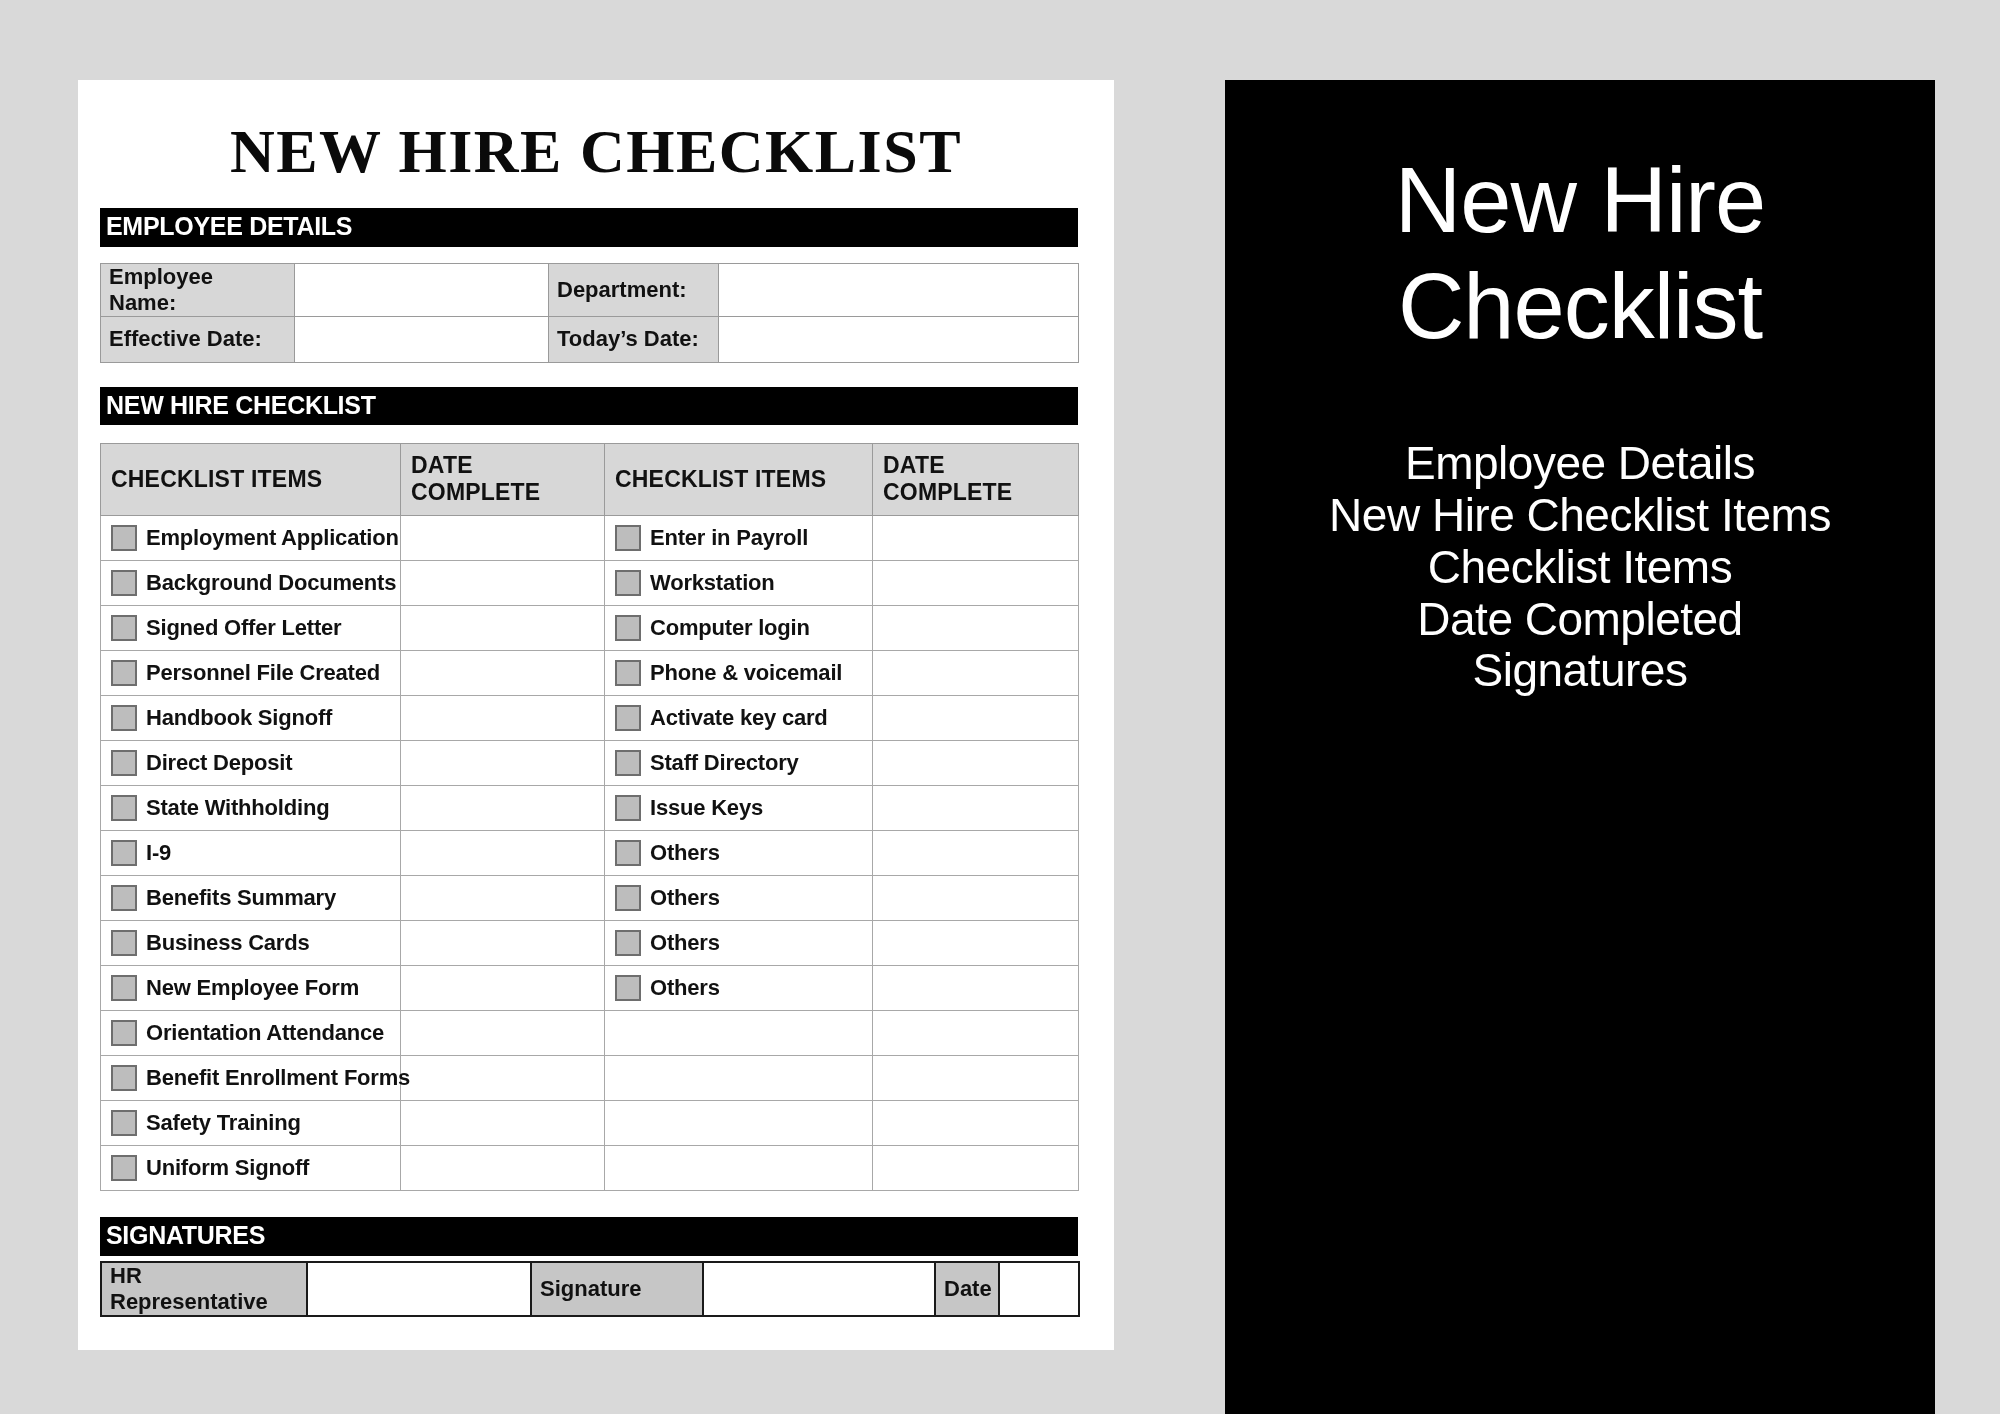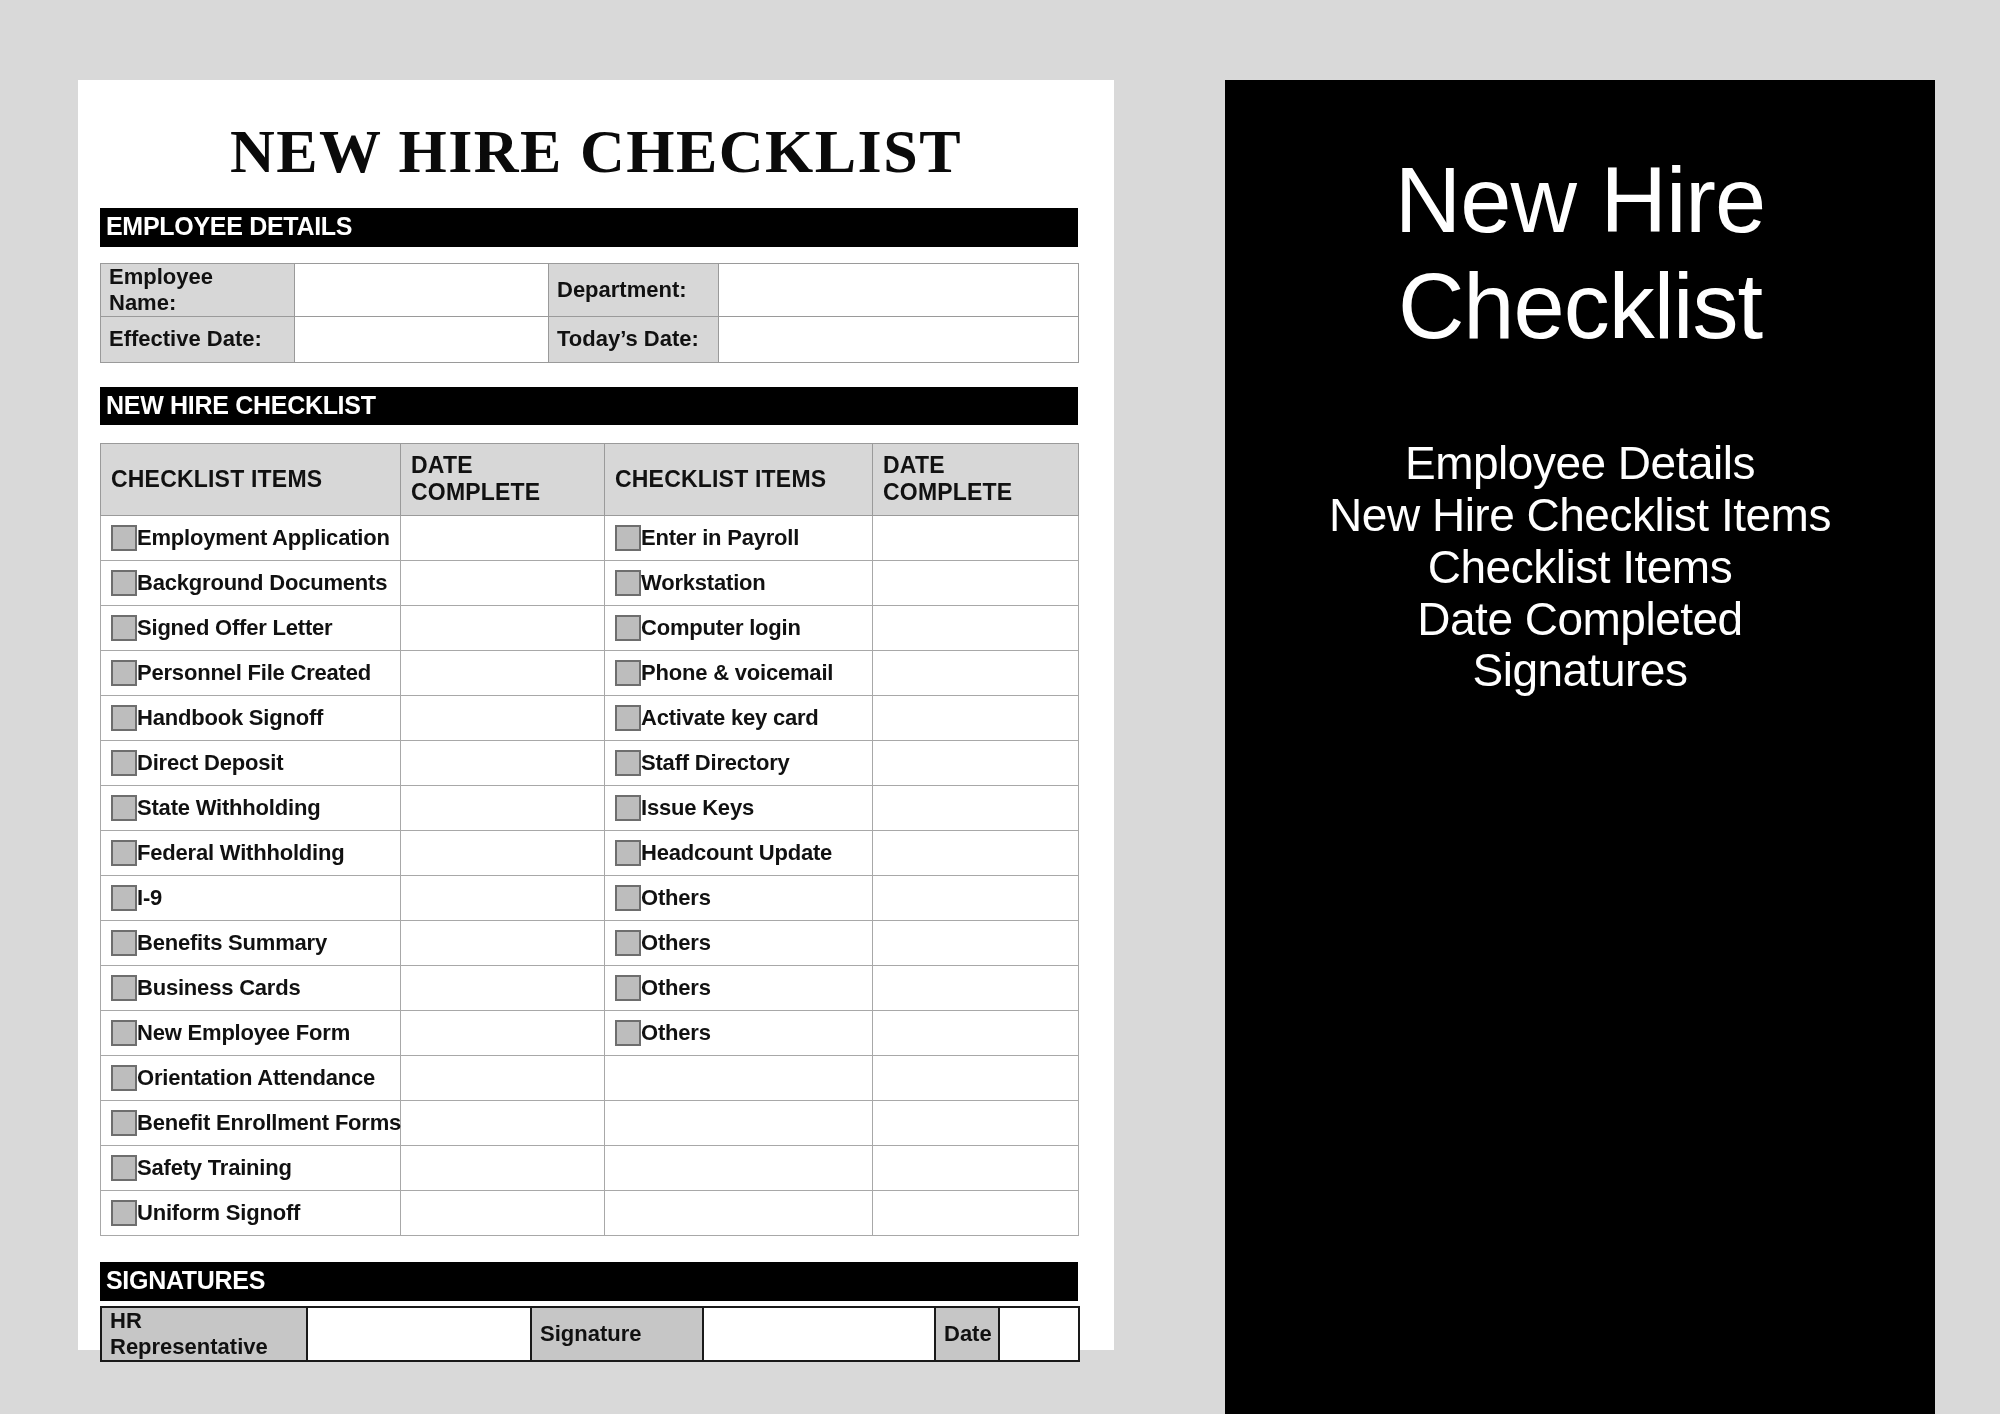--- a/index.html
+++ b/index.html
@@ -95,20 +95,21 @@
   #checklist-table td {
     border: 1px solid #a8a8a8;
     height: 45px;
     background: #ffffff;
     padding: 0 6px 0 10px;
     box-sizing: border-box;
   }
   .cb-cell {
     display: flex;
     align-items: center;
+    gap: 9px;
   }
   .checkbox {
     width: 26px;
     height: 26px;
     min-width: 26px;
     background: #bdbdbd;
     border: 2px solid #6e6e6e;
     box-sizing: border-box;
     display: inline-block;
   }
@@ -329,36 +330,20 @@
                 <span class="checkbox"></span>
                 <span class="item-label">Issue Keys</span>
               </div>
             </td>
             <td></td>
           </tr>
           <tr>
             <td>
               <div class="cb-cell">
                 <span class="checkbox"></span>
-                <span class="item-label">Federal Withholding</span>
-              </div>
-            </td>
-            <td></td>
-            <td>
-              <div class="cb-cell">
-                <span class="checkbox"></span>
-                <span class="item-label">Headcount Update</span>
-              </div>
-            </td>
-            <td></td>
-          </tr>
-          <tr>
-            <td>
-              <div class="cb-cell">
-                <span class="checkbox"></span>
                 <span class="item-label">I-9</span>
               </div>
             </td>
             <td></td>
             <td>
               <div class="cb-cell">
                 <span class="checkbox"></span>
                 <span class="item-label">Others</span>
               </div>
             </td>

